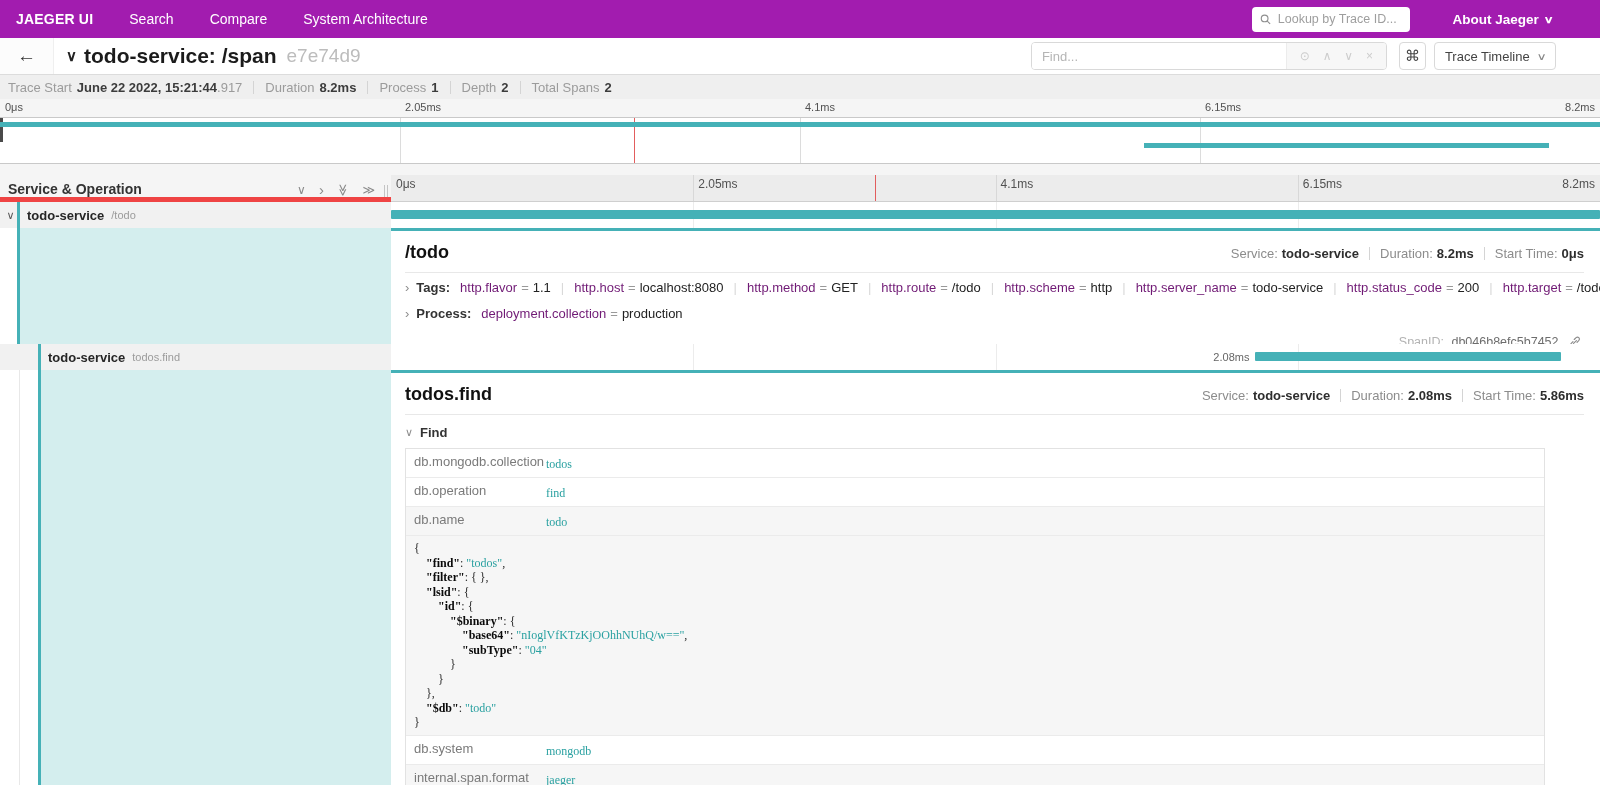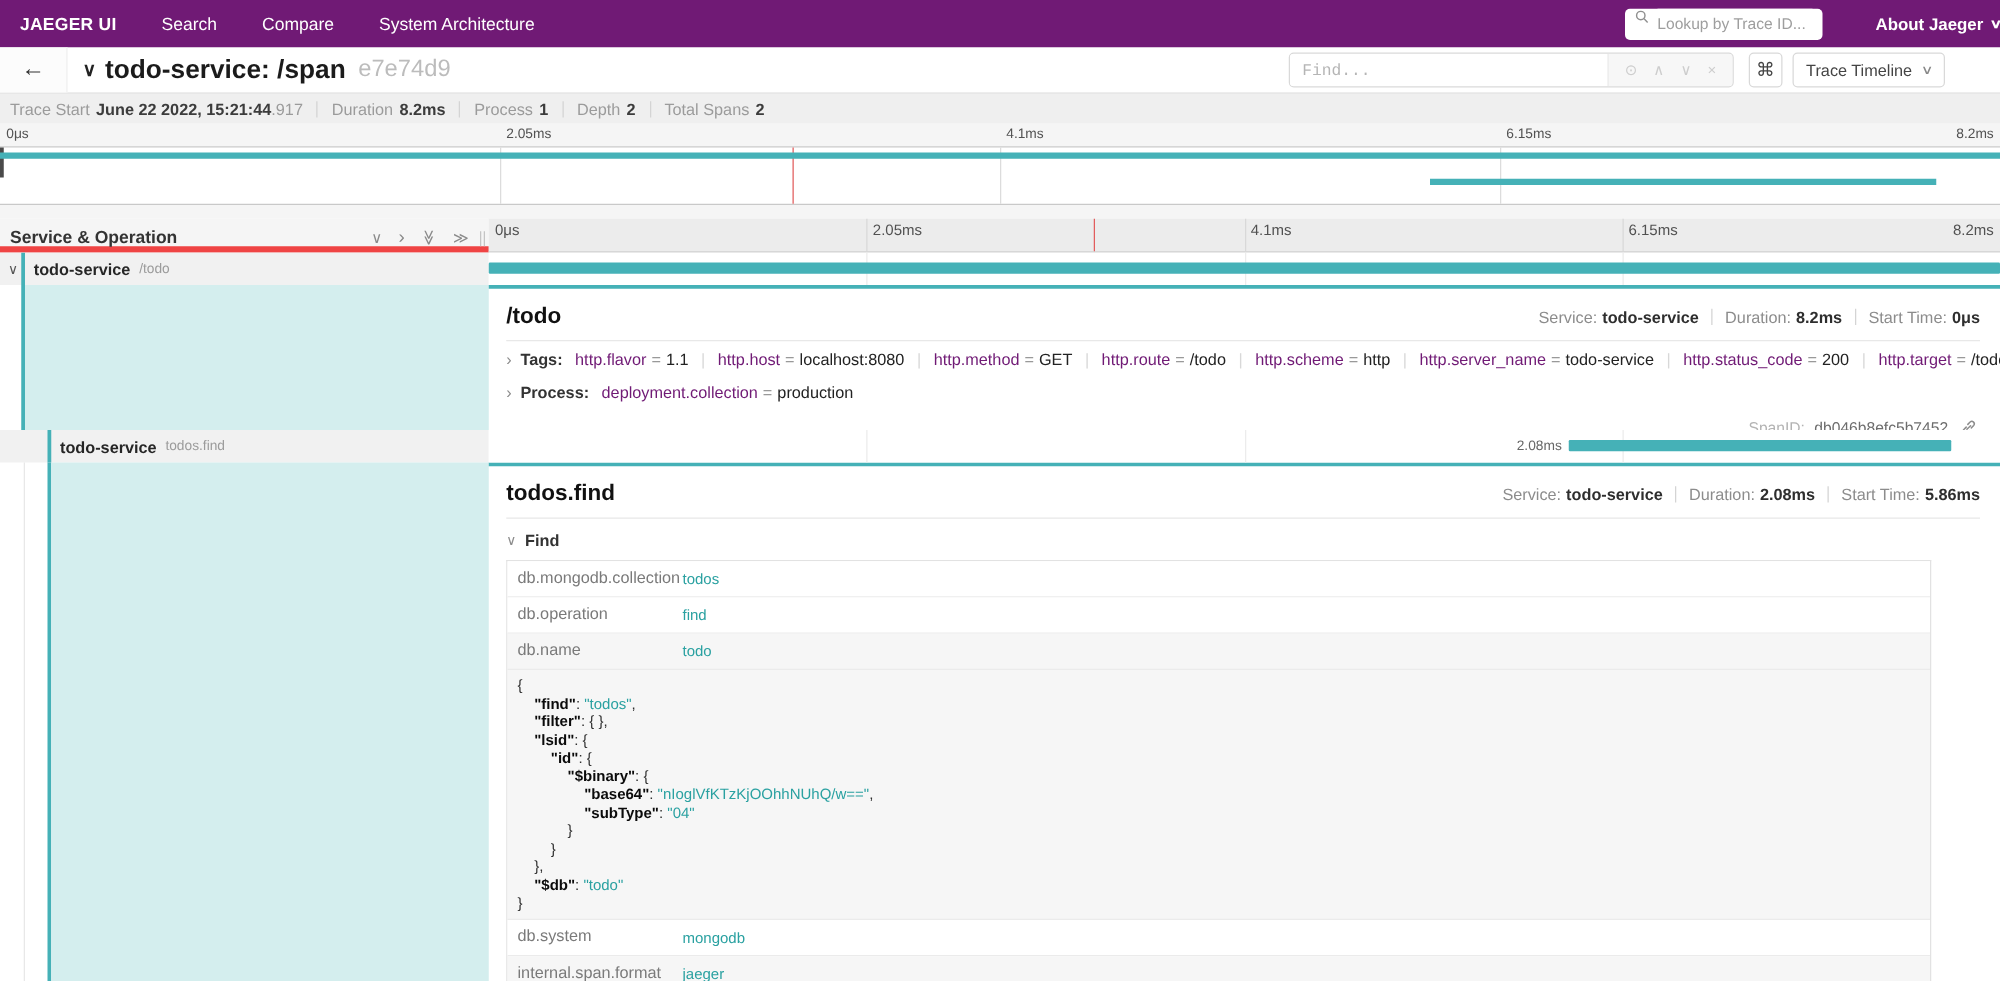--- a/index.html
+++ b/index.html
@@ -7,42 +7,42 @@
     --teal-light:#d4eeee;
     --teal-text:#2aa1a1;
     --red:#e25d5d;
     --border:#e6e6e6;
   }
   *{box-sizing:border-box;margin:0;padding:0}
   html,body{width:1600px;height:785px;overflow:hidden;background:#fff;
     font-family:"Liberation Sans",sans-serif;color:#222}
 
   
-  .topnav{height:38px;background:#701a75;display:flex;align-items:center;}
+  .topnav{height:38px;background:#a21caf;display:flex;align-items:center;padding-right:48px}
   .brand{color:#fff;font-size:14px;font-weight:bold;padding:0 18px 0 16px;letter-spacing:.2px}
   .nav-item{color:#fff;font-size:14px;padding:0 18px;cursor:pointer}
   .nav-search{margin-left:auto;width:158px;height:25px;background:#fff;border-radius:4px;
-    display:flex;padding:0 8px;gap:6px}
+    display:flex;align-items:center;padding:0 8px;gap:6px}
   .nav-search input{border:none;outline:none;width:100%;font-size:12.5px;
     font-family:"Liberation Sans",sans-serif;color:#333}
   .nav-search input::placeholder{color:#9e9e9e}
   .nav-about{color:#fff;font-size:13.5px;font-weight:bold;margin-left:42px;display:flex;align-items:center;gap:6px;cursor:pointer}
   .caret{font-size:10px;color:inherit;transform:scaleX(1.4)}
 
   
   .tracebar{height:37px;background:#fff;border-bottom:1px solid #dcdcdc;display:flex;align-items:center}
   .back-btn{width:54px;height:100%;border-right:1px solid #efefef;display:flex;align-items:center;
     justify-content:center;font-size:19px;color:#333;cursor:pointer;background:#fcfcfc}
   .title-chevron{font-size:15px;font-weight:bold;color:#222;margin:0 7px 0 12px;cursor:pointer}
   .trace-title{font-size:21px;font-weight:bold;color:#1b1b1b}
   .trace-id{font-size:19px;color:#bcbcbc;margin-left:10px;font-weight:normal}
   .trace-controls{margin-left:auto;margin-right:44px;display:flex;align-items:center}
   .find-wrap{display:flex;height:28px;width:356px;border:1px solid #d9d9d9;border-radius:4px;overflow:hidden;background:#fff}
   .find-wrap input{flex:1;border:none;outline:none;padding:0 10px;font-size:13px;
-    font-family:Liberation Mono, monospace;color:#333}
+    font-family:Liberation Sans, sans-serif;color:#333}
   .find-wrap input::placeholder{color:#b5b5b5}
   .find-icons{width:100px;background:#f7f7f7;border-left:1px solid #ececec;display:flex;
     align-items:center;justify-content:space-evenly;color:#cdcdcd;font-size:12px}
   .find-icons span{cursor:pointer}
   .cmd-btn{margin-left:12px;width:27px;height:28px;border:1px solid #d9d9d9;border-radius:4px;
     display:flex;align-items:center;justify-content:center;font-size:15px;color:#444;background:#fff;cursor:pointer}
   .view-select{margin-left:8px;height:28px;border:1px solid #d9d9d9;border-radius:4px;background:#fff;
     display:flex;align-items:center;gap:8px;padding:0 10px;font-size:13px;color:#444;cursor:pointer}
   .view-select .caret{color:#888}
 
@@ -116,21 +116,21 @@
 
   
   .subhead{display:flex;align-items:center;margin-top:10px}
   .subhead .sec-chev{font-size:11px}
   .subhead .sec-label{font-size:13px}
   .kv-table{margin-top:8px;width:1140px;border:1px solid #e2e2e2;border-bottom:none}
   .kv-row{display:flex;border-bottom:1px solid #ebebeb;background:#fff}
   .kv-row.alt{background:#f6f6f6}
   .kv-key{width:132px;flex-shrink:0;padding:5px 8px;font-size:13px;color:#7a7a7a}
   .kv-val{flex:1;padding:5px 8px}
-  .mono,.kv-val pre{font-family:Liberation Sans, sans-serif;font-size:12px;color:var(--teal-text)}
+  .mono,.kv-val pre{font-family:Liberation Serif, serif;font-size:12px;color:var(--teal-text)}
   .kv-val pre{line-height:14.5px;margin:0}
   .jk{font-weight:bold;color:#0b0b0b}
   .js{color:var(--teal-text)}
   .jp{color:#2e2e2e}
 </style>
 </head>
 <body>
 
 <div class="topnav">
   <span class="brand">JAEGER UI</span>

